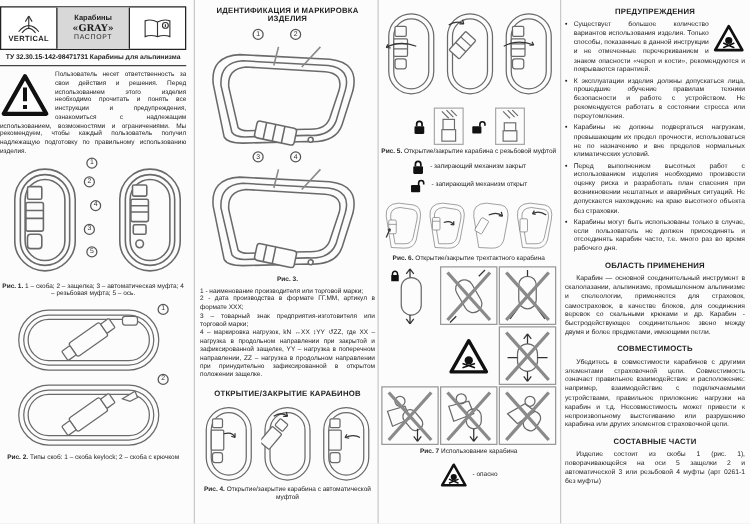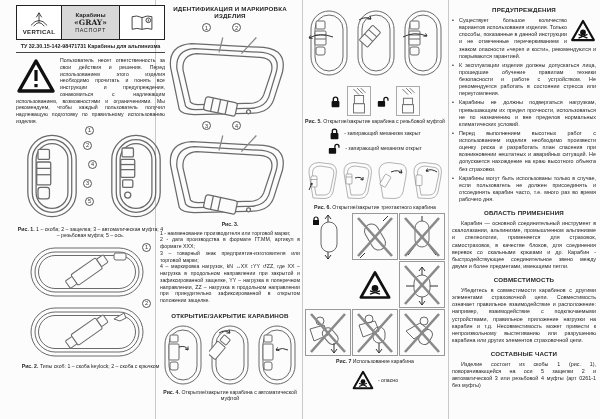--- a/index.html
+++ b/index.html
@@ -1,21 +1,21 @@
 <!DOCTYPE html>
 <html><head>
 <meta charset="utf-8">
 <style>
   * { margin:0; padding:0; box-sizing:border-box; }
   html,body { background:#e8e8e8; }
   .page{ position:relative; width:600px; height:419px; background:#fcfcfc;
          font-family:"Liberation Sans", sans-serif; color:#1f1f1f; overflow:hidden; }
   .vdiv{ position:absolute; top:0; bottom:0; width:1px; background:#c9c9c9; }
   .col{ position:absolute; top:0; }
-  #col1{ left:16px;  width:149px; top:5px; }
+  #col1{ left:0;  width:149px; top:5px; }
   #col2{ left:160px; width:140px; top:5px; }
   #col3{ left:305px; width:140px; top:2px; }
   #col4{ left:452px; width:144px; top:6px; }
 
   .h{ font-size:6.2px; font-weight:bold; text-align:center; letter-spacing:.2px; }
   .t{ font-size:5.2px; line-height:1.3; text-align:justify; }
   .cap{ font-size:5.2px; line-height:1.25; text-align:center; margin-top:2px; }
   .cap b{ font-weight:bold; }
 
   

